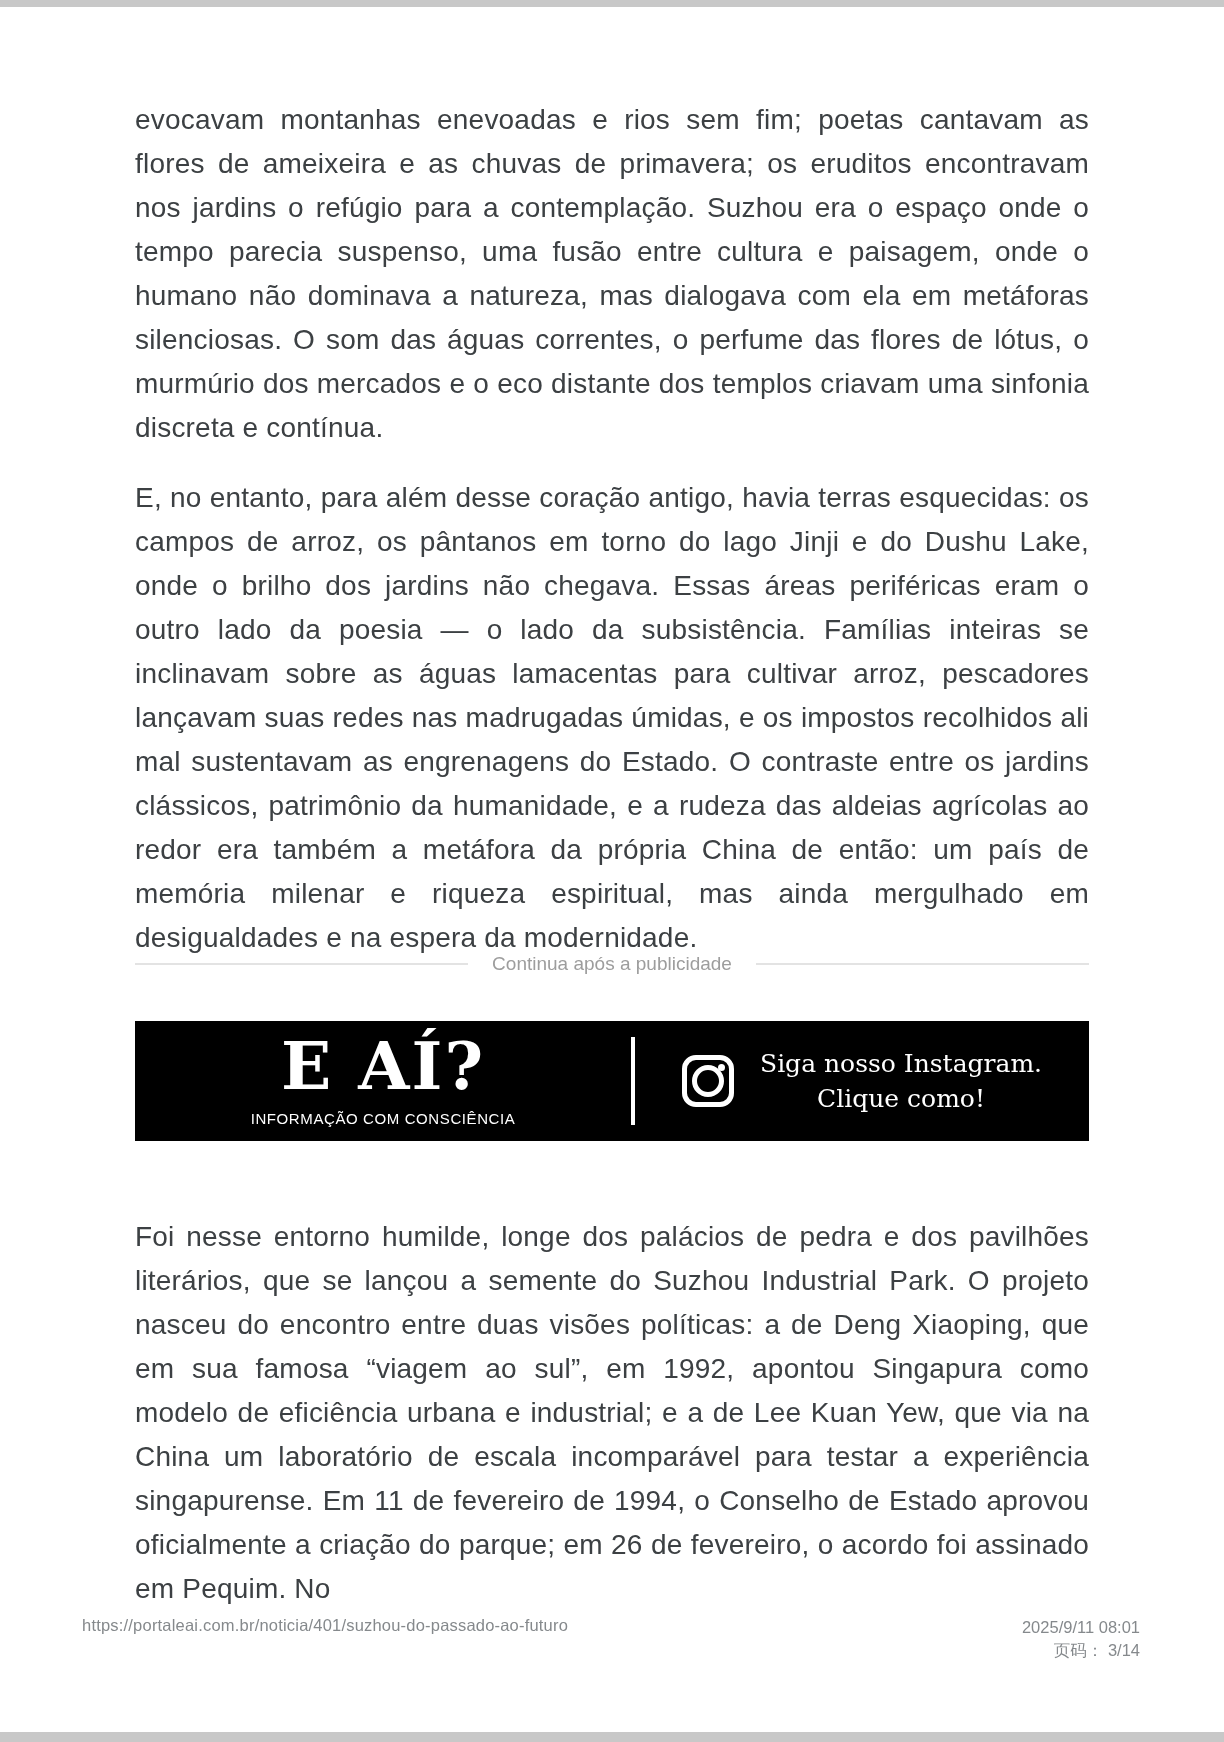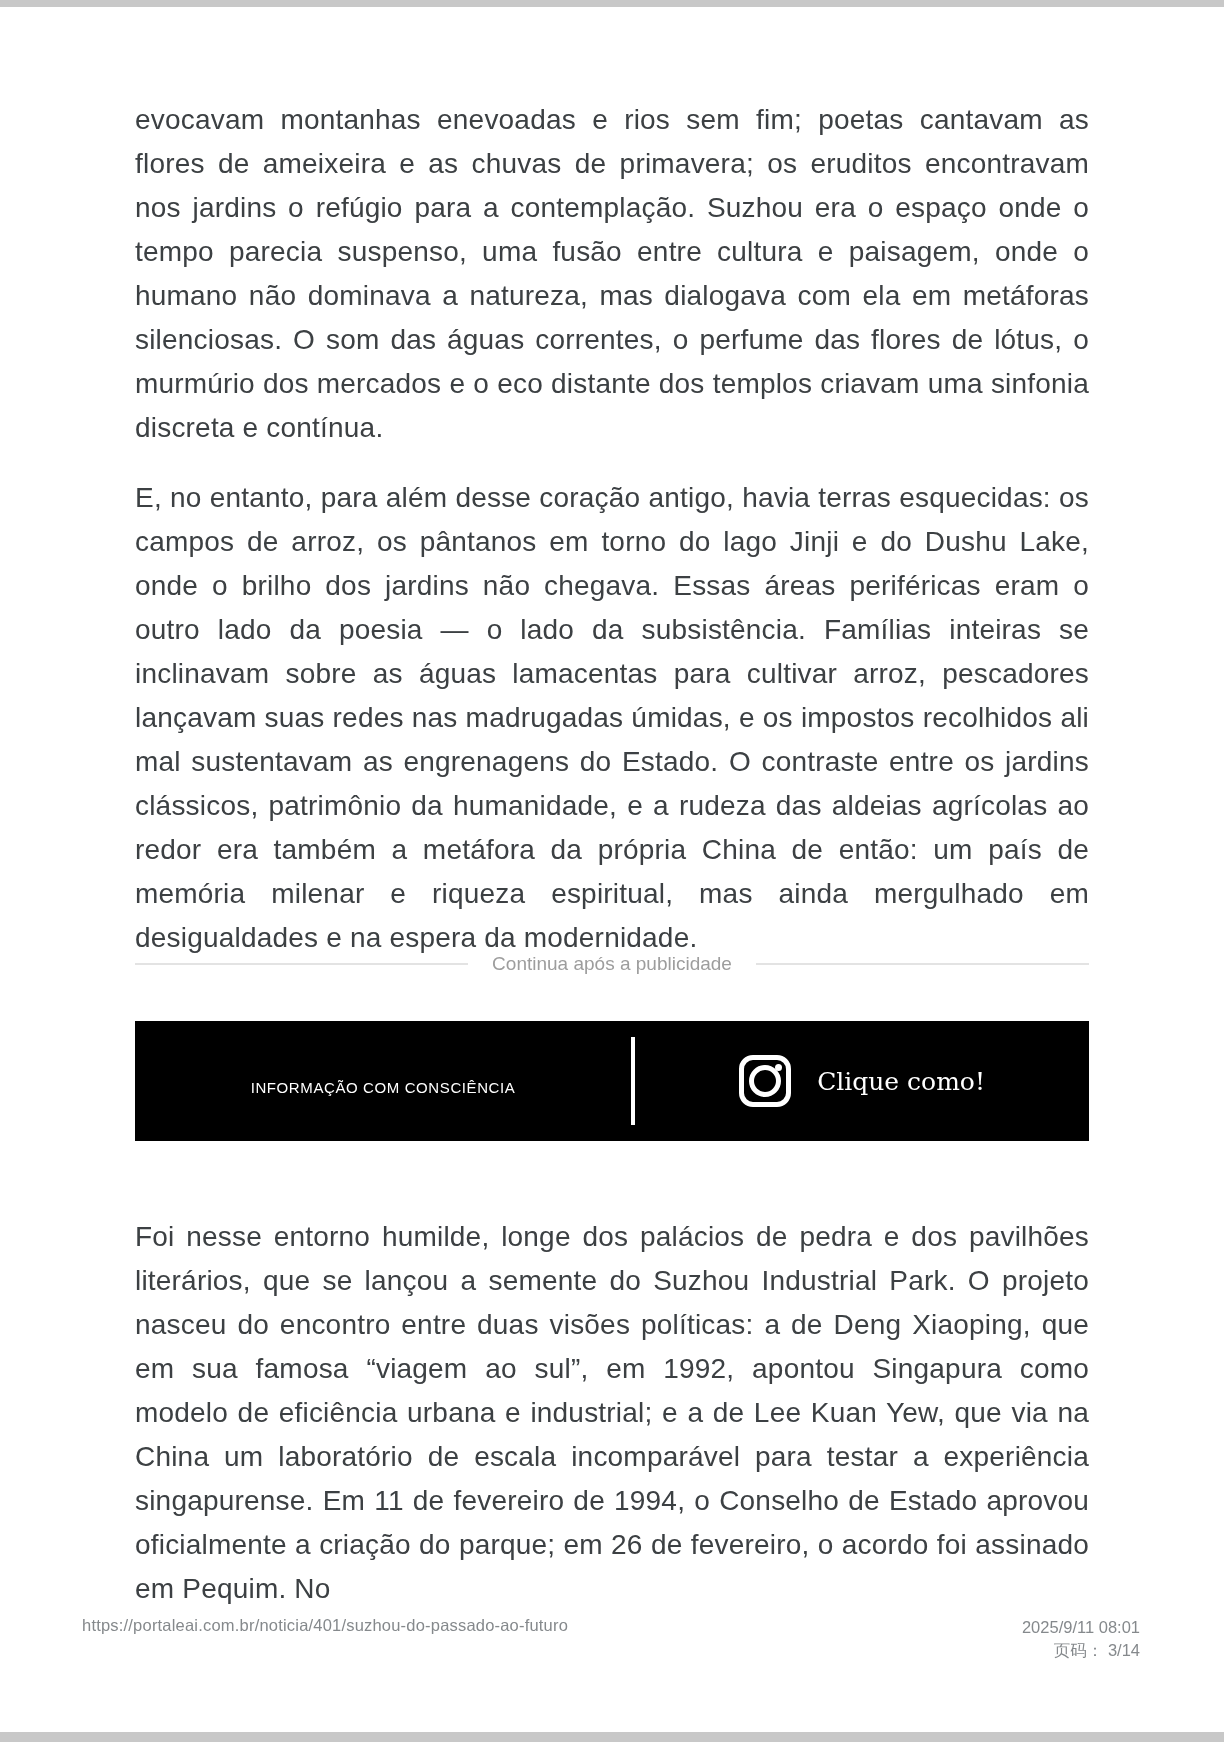--- a/index.html
+++ b/index.html
@@ -116,29 +116,31 @@
     <p class="body-par">E, no entanto, para além desse coração antigo, havia terras esquecidas: os campos de arroz, os pântanos em torno do lago Jinji e do Dushu Lake, onde o brilho dos jardins não chegava. Essas áreas periféricas eram o outro lado da poesia — o lado da subsistência. Famílias inteiras se inclinavam sobre as águas lamacentas para cultivar arroz, pescadores lançavam suas redes nas madrugadas úmidas, e os impostos recolhidos ali mal sustentavam as engrenagens do Estado. O contraste entre os jardins clássicos, patrimônio da humanidade, e a rudeza das aldeias agrícolas ao redor era também a metáfora da própria China de então: um país de memória milenar e riqueza espiritual, mas ainda mergulhado em desigualdades e na espera da modernidade.</p>
 
     <div class="ad-divider">
       <span class="line"></span>
       <span class="ad-divider-label">Continua após a publicidade</span>
       <span class="line"></span>
     </div>
 
     <div class="ad-banner">
       <div class="ad-left">
+        <div class="ad-logo-title">E AÍ?</div>
         <div class="ad-logo-tagline">INFORMAÇÃO COM CONSCIÊNCIA</div>
       </div>
       <div class="ad-vline"></div>
       <div class="ad-right">
         <span class="ig-icon">
           <span class="ig-circle"></span>
           <span class="ig-dot"></span>
         </span>
         <div class="ig-text">
+          <div>Siga nosso Instagram.</div>
           <div>Clique como!</div>
         </div>
       </div>
     </div>
 
     <p class="body-par">Foi nesse entorno humilde, longe dos palácios de pedra e dos pavilhões literários, que se lançou a semente do Suzhou Industrial Park. O projeto nasceu do encontro entre duas visões políticas: a de Deng Xiaoping, que em sua famosa “viagem ao sul”, em 1992, apontou Singapura como modelo de eficiência urbana e industrial; e a de Lee Kuan Yew, que via na China um laboratório de escala incomparável para testar a experiência singapurense. Em 11 de fevereiro de 1994, o Conselho de Estado aprovou oficialmente a criação do parque; em 26 de fevereiro, o acordo foi assinado em Pequim. No</p>
 
   </main>
 
   <div class="footer-url">https://portaleai.com.br/noticia/401/suzhou-do-passado-ao-futuro</div>

